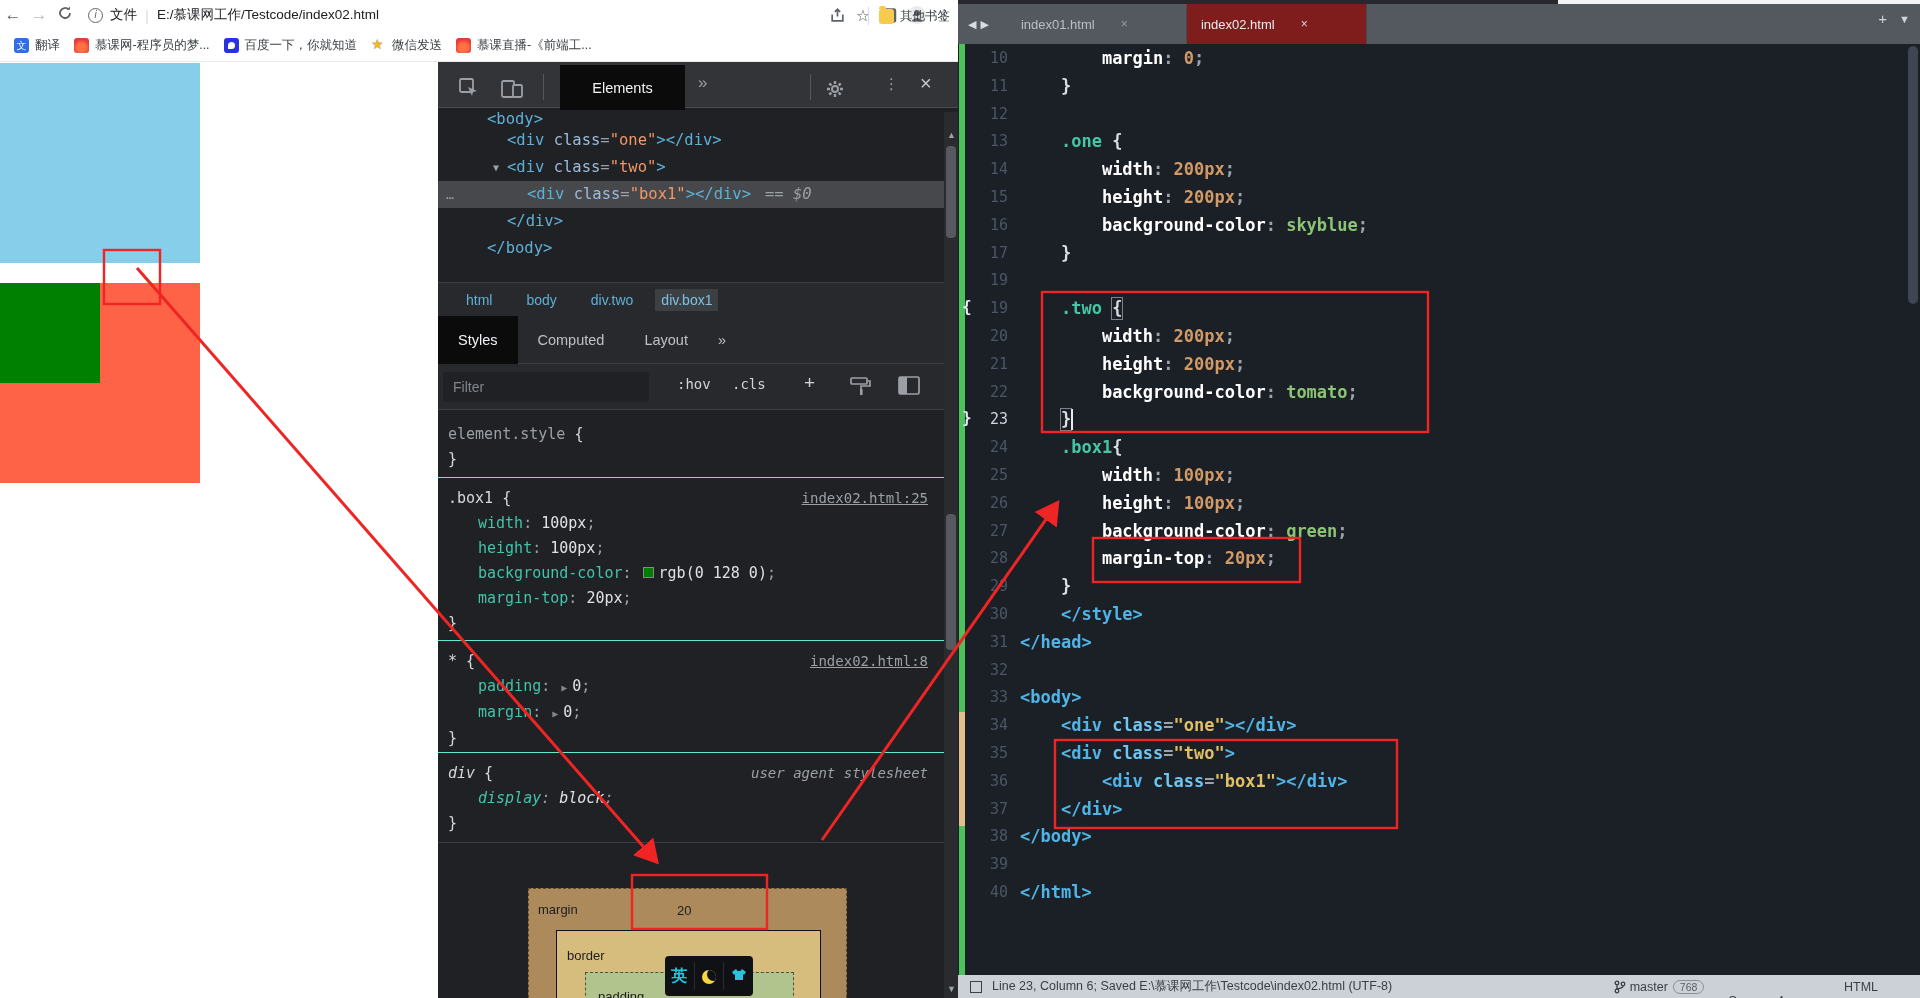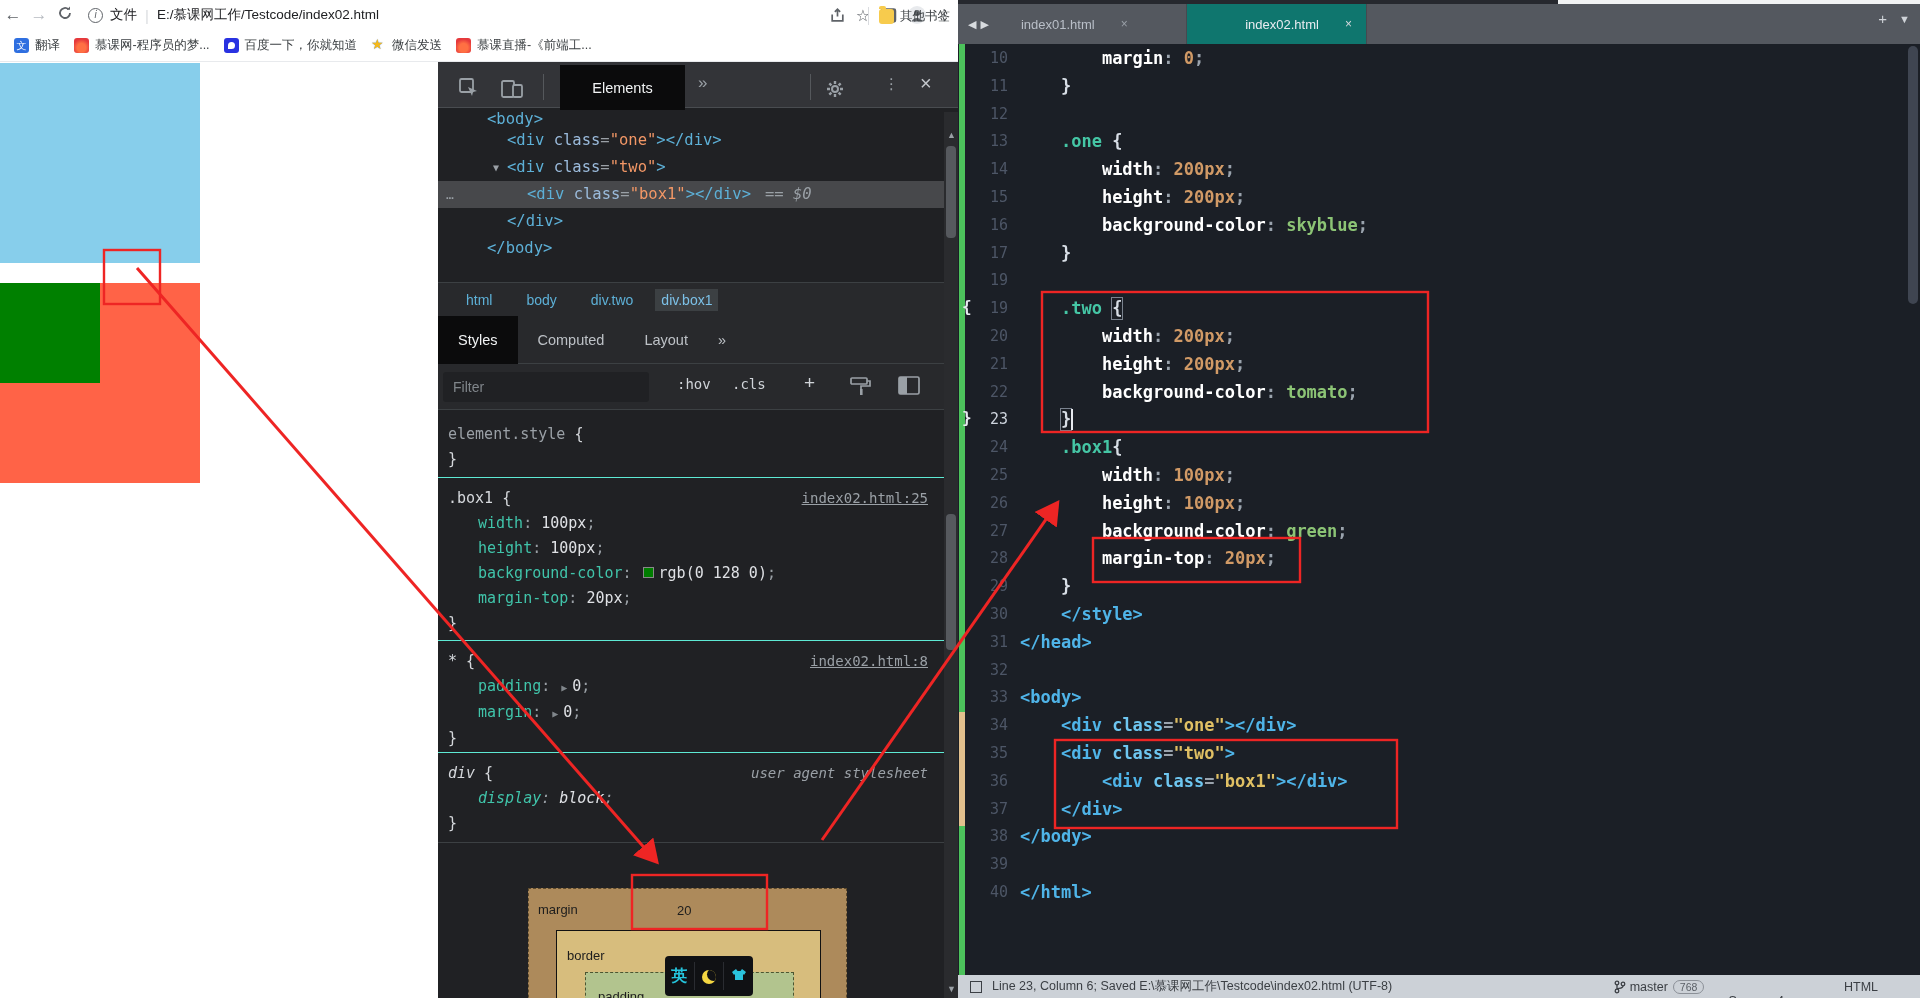--- a/index.html
+++ b/index.html
@@ -94,21 +94,21 @@
   .moon:after{ content:""; position:absolute; left:5px; top:-2px; width:13px; height:13px; border-radius:50%; background:#101114; }
 
   
   #vscode{ position:absolute; left:958px; top:0; width:962px; height:998px; background:#1b1f26; }
   #vs-topstrip{ position:absolute; left:0; top:0; width:962px; height:4px; background:#26282e; }
   #vs-topstrip-r{ position:absolute; left:600px; top:0; width:362px; height:4px; background:#f2f3f4; }
   #vs-tabbar{ position:absolute; left:0; top:4px; width:962px; height:40px; background:#54585f; display:flex; align-items:stretch; }
   #vs-nav{ display:flex; align-items:center; gap:4px; padding:0 8px 0 10px; color:#d8dbdf; font-size:11px; }
   .vs-tab{ display:flex; align-items:center; padding:0 14px; font-size:13px; color:#b9bfc8; border-right:1px solid #46494f; }
   .vs-tab .tx{ margin-left:26px; color:#9aa0a8; font-size:12px; }
-  .vs-tab.active{ background:#0f766e; color:#e9ecf1;justify-content:flex-end; }
+  .vs-tab.active{ background:#7f1d1d; color:#e9ecf1; }
   .vs-tab.active .tx{ color:#d6d9de; }
   #vs-tabbar-right{ position:absolute; right:10px; top:10px; color:#cfd3d8; font-size:15px; display:flex; gap:12px; }
   #editor{ position:absolute; left:0; top:44px; width:962px; height:931px; background:#1b1f26; overflow:hidden; }
   #gut-green{ position:absolute; left:1px; top:0; width:6px; height:931px; background:#4cc25b; }
   #gut-yellow{ position:absolute; left:1px; width:6px; background:#e2c08d; }
   .lnum{ position:absolute; left:0; width:50px; text-align:right; color:#4d5666; font-size:15px;
          font-family:"DejaVu Sans Mono",monospace; }
   .lnum.active{ color:#ced4dd; }
   .gbrace{ position:absolute; color:#e8ebf0; font-size:16px; font-weight:bold; font-family:"DejaVu Sans Mono",monospace; }
   .cline{ position:absolute; left:62px; white-space:pre; font-family:"DejaVu Sans Mono",monospace; font-size:17px;

